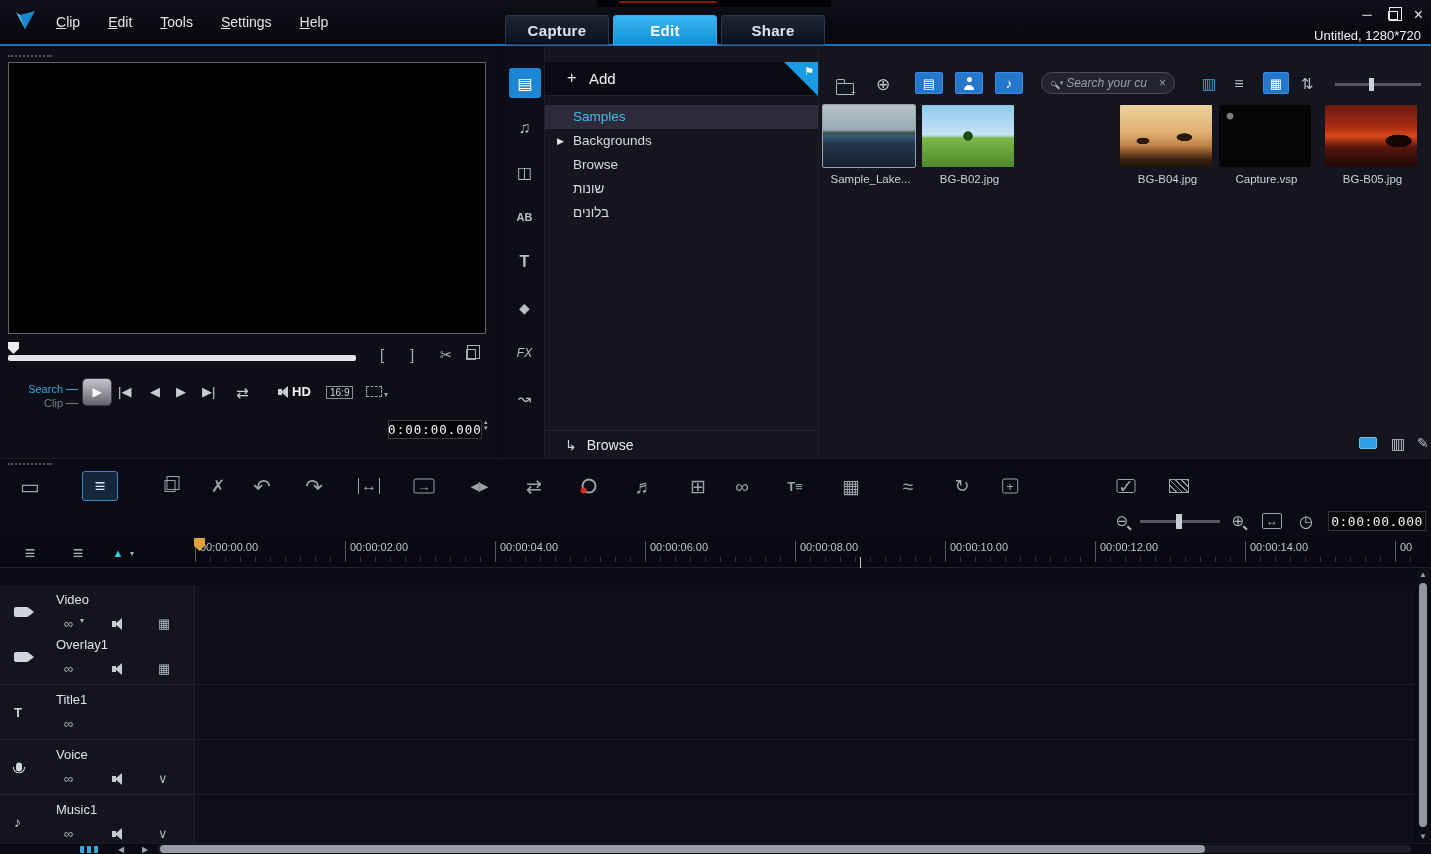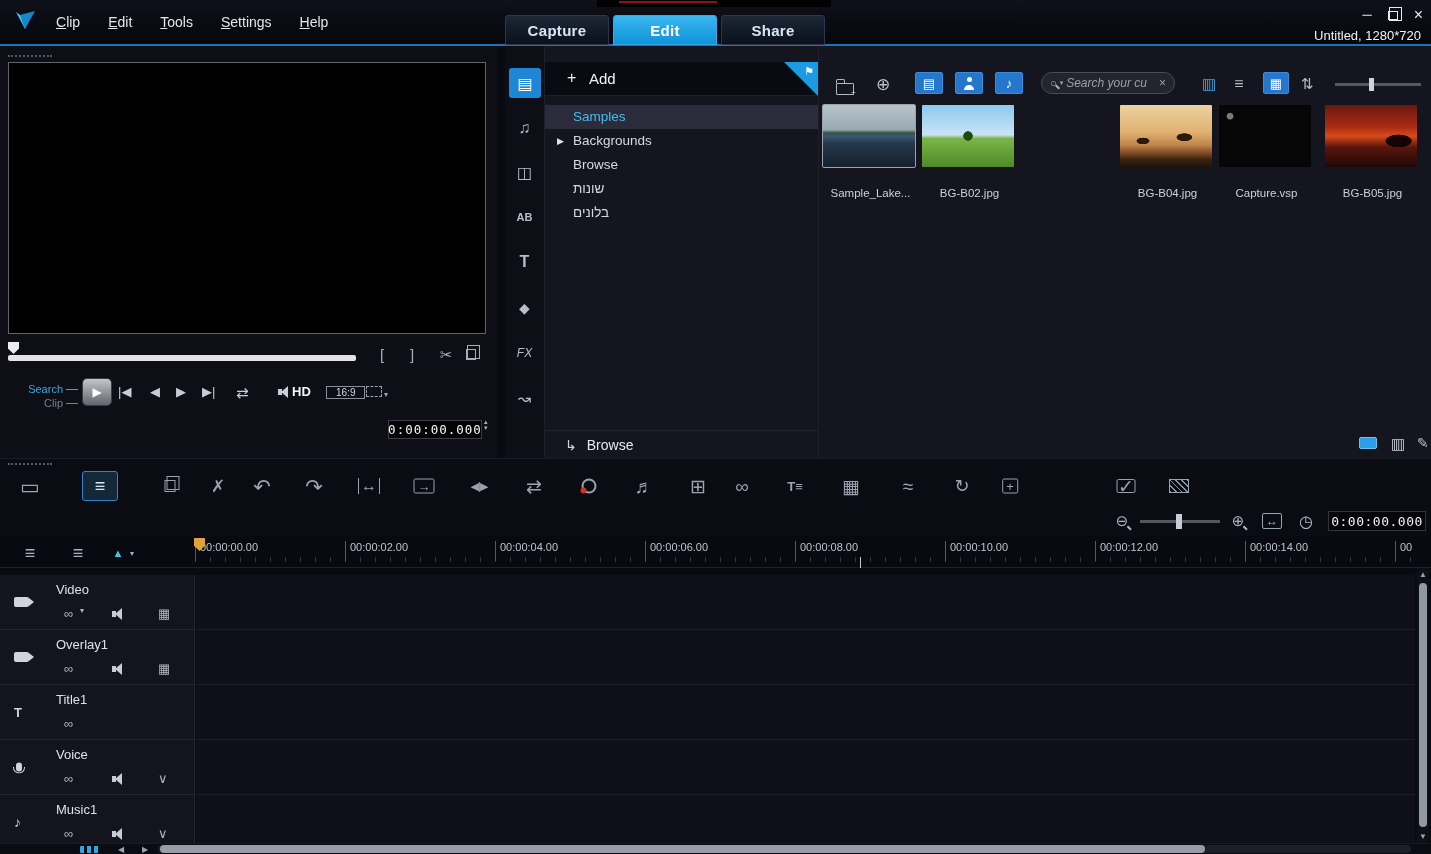--- a/index.html
+++ b/index.html
@@ -46,21 +46,21 @@
   #pv-labels { position:absolute; left:20px; top:336px; width:58px; text-align:right; font-size:11px; line-height:14px; }
   #pv-labels .lab { display:block; }
   .dashline::after { content:""; display:inline-block; width:12px; height:1px; background:currentColor; margin-left:3px; vertical-align:3px; }
   #lab-project { color:#35a8e0; }
   #lab-clip { color:#787e88; }
   #pv-play { position:absolute; left:82px; top:332px; width:30px; height:28px; border-radius:5px;
     background:linear-gradient(#c4c4cc,#64646e); border:1px solid #3c3c44; color:#fff;
     display:flex; align-items:center; justify-content:center; font-size:12px; }
   .transport { position:absolute; top:338px; color:#c8ccd4; font-size:13px; }
   #pv-hd { font-weight:bold; color:#f2f4f8; }
-  #pv-aspect { border:1px solid #8a8f98; padding:0 9px; font-size:10px; color:#d2d6de; top:340px; }
+  #pv-aspect { border:1px solid #8a8f98; padding:0 3px; font-size:10px; color:#d2d6de; top:340px; }
   #pv-marquee { position:absolute; left:366px; top:340px; width:16px; height:11px; border:1px dashed #9aa2ae; }
   #pv-marquee-dd { position:absolute; left:384px; top:344px; font-size:8px; color:#9aa2ae; }
 
   
   .spk { position:relative; width:14px; height:12px; display:inline-block; }
   .spk::before { content:""; position:absolute; left:0; top:3px; width:4px; height:6px; background:#c8ccd4; }
   .spk::after { content:""; position:absolute; left:3px; top:0; border-top:6px solid transparent; border-bottom:6px solid transparent; border-right:7px solid #c8ccd4; }
   .dsq { position:relative; width:11px; height:12px; border:1.5px solid currentColor; display:inline-block; background:transparent; }
   .dsq::before { content:""; position:absolute; top:-5px; right:-5px; width:11px; height:12px; border:1.5px solid currentColor; }
   .mag { position:relative; display:inline-block; font-size:15px; color:#b0b6c0; }
@@ -114,21 +114,21 @@
   #gal-search input { flex:1; min-width:0; background:transparent; border:none; outline:none;
     font-style:italic; font-size:12px; color:#cfd3da; font-family:"Liberation Sans","DejaVu Sans",sans-serif; }
   #gal-search input::placeholder { color:#9aa0ab; }
   #gal-thumb-active { position:absolute; left:444px; top:2px; width:26px; height:22px; background:#2577cc; border:1px solid #3a8ade; border-radius:2px;
     display:flex; align-items:center; justify-content:center; color:#fff; font-size:13px; }
   #gal-zoom { position:absolute; left:516px; top:13px; width:86px; height:3px; background:#56565f; }
   #gal-zoom-thumb { position:absolute; left:34px; top:-5px; width:5px; height:13px; background:#cfd3da; }
   .gitem { position:absolute; top:59px; width:95px; }
   .gthumb { width:92px; height:62px; border-radius:1px; }
   .gthumb.selected { outline:1px solid #9aa2ae; }
-  .glabel { width:95px; margin-top:20px; text-align:center; font-size:11.5px; color:#ccd1d8;
+  .glabel { width:95px; margin-top:6px; text-align:center; font-size:11.5px; color:#ccd1d8;
     white-space:nowrap; overflow:hidden; }
   .thumb-lake { background:linear-gradient(180deg,#b8c4c8 0%,#97aab4 40%,#38503e 45%,#3a5a74 50%,#24384c 62%,#16202e 100%); }
   .thumb-hill { background:radial-gradient(circle at 50% 50%,#1e4a14 0 8%,rgba(0,0,0,0) 9%),
     linear-gradient(180deg,#8ec8ee 0%,#c8e4f6 48%,#7ab648 54%,#4e8a28 100%); }
   .thumb-sunset { background:linear-gradient(180deg,#4a3a4a 0%,#7a5644 30%,#e89a4e 46%,#c06a30 52%,#2a1c20 62%,#140e12 100%); }
   .thumb-desert { background:
     radial-gradient(ellipse at 25% 58%,#2a1a0c 0 6%,rgba(0,0,0,0) 7%),
     radial-gradient(ellipse at 70% 52%,#2a1a0c 0 8%,rgba(0,0,0,0) 9%),
     linear-gradient(180deg,#ecd2a0 0%,#e0b070 45%,#c08448 65%,#7a4824 78%,#3a220f 88%,#201208 100%); }
   .thumb-multicam { background:radial-gradient(circle at 12% 18%,#7a7a7a 0 3%,rgba(0,0,0,0) 4%),#060607; }
@@ -390,21 +390,21 @@
       <span class="rlabel" style="left:900px;">00:00:12.00</span>
       <span class="rlabel" style="left:1050px;">00:00:14.00</span>
       <span class="rlabel" style="left:1200px;">00</span>
       <div id="playhead"></div>
       <div id="center-tick"></div>
     </div>
   </section>
 
   <section id="tl-body">
 
-    <div class="trow" style="top:7px;">
+    <div class="trow" style="top:17px;">
       <div class="thead">
         <span class="ttype cam"></span>
         <span class="tname">Video</span>
         <span class="th-ic" style="left:64px;">∞</span>
         <span class="th-ic" style="left:80px;font-size:8px;">▾</span>
         <span class="th-ic spk" style="left:112px;top:33px;"></span>
         <span class="th-ic" style="left:158px;">▦</span>
       </div>
       <div class="tcontent"></div>
     </div>

